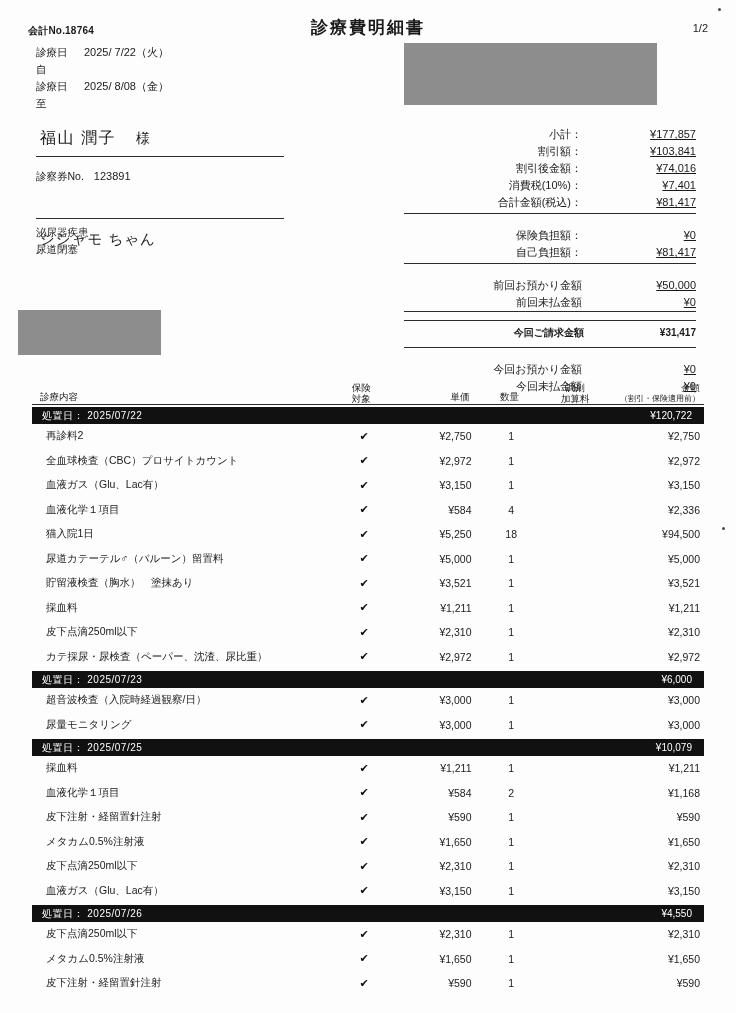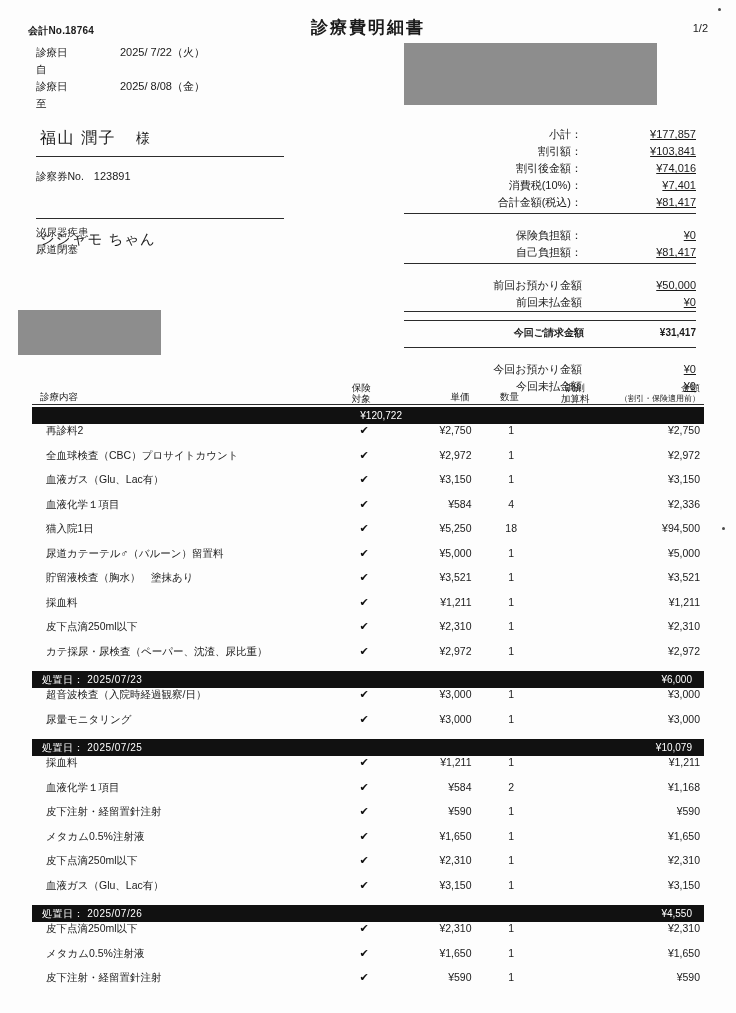--- a/index.html
+++ b/index.html
@@ -40,21 +40,21 @@
     position: absolute;
     right: 28px; top: 22px;
     font-size: 11px;
   }
   .date-block {
     position: absolute;
     left: 36px; top: 44px;
     font-size: 10.5px;
     line-height: 17px;
   }
-  .date-row { display: flex; align-items: baseline; gap: 36px; }
+  .date-row { display: flex; align-items: baseline; }
   .date-label { width: 48px; }
   .date-val { font-size: 11px; }
   
   .redact {
     position: absolute;
     background: #8d8d8d;
   }
   #redact-top { left: 404px; top: 43px; width: 253px; height: 62px; }
   #redact-left { left: 18px; top: 310px; width: 143px; height: 45px; }
   .dot-mark {
@@ -163,21 +163,21 @@
     color: #ffffff;
     height: 17px;
     font-size: 10px;
     margin-top: 2px;
   }
   .group-row .g-label { width: 302px; padding-left: 10px; letter-spacing: 0.5px; }
   .group-row .g-spacer { width: 278px; }
   .group-row .g-amt { width: 92px; text-align: right; padding-right: 12px; }
   .item-row {
     display: flex;
-    align-items: flex-start;
+    align-items: center;
     height: 24.5px;
     font-size: 10.5px;
   }
   .item-row .c-name { padding-left: 14px; }
   .check { font-size: 11px; color: #111; }
   
 </style>
 </head>
 <body>
 
@@ -289,20 +289,21 @@
         <div>加算料</div>
       </div>
       <div class="c-amt th2">
         <div>金額</div>
         <div style="font-size:8px">（割引・保険適用前）</div>
       </div>
     </div>
 
     <div id="groups-container">
         <div class="group-row">
+          <div class="g-label">処置日：  2025/07/22</div>
           <div class="g-spacer"></div>
           <div class="g-amt">¥120,722</div>
         </div>
         <div class="item-row">
           <div class="c-name">再診料2</div>
           <div class="c-ins check">✔</div>
           <div class="c-price">¥2,750</div>
           <div class="c-qty">1</div>
           <div class="c-add"></div>
           <div class="c-amt">¥2,750</div>

